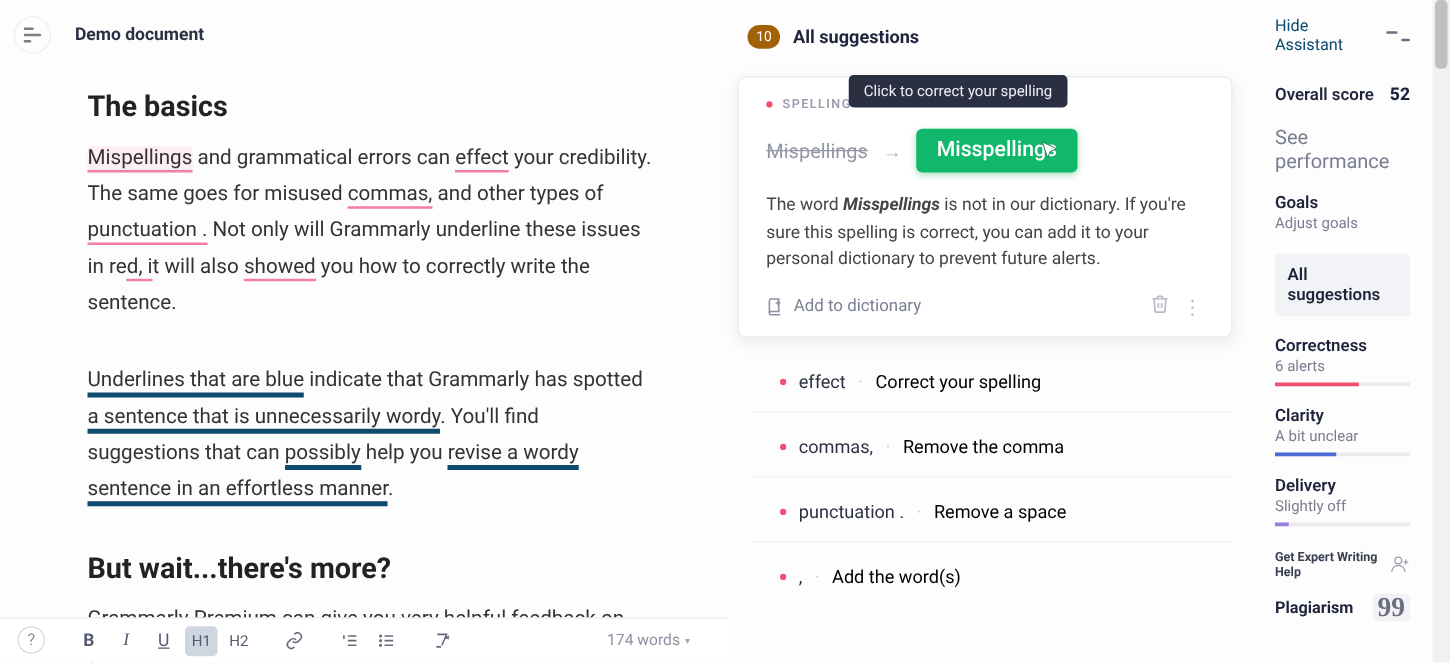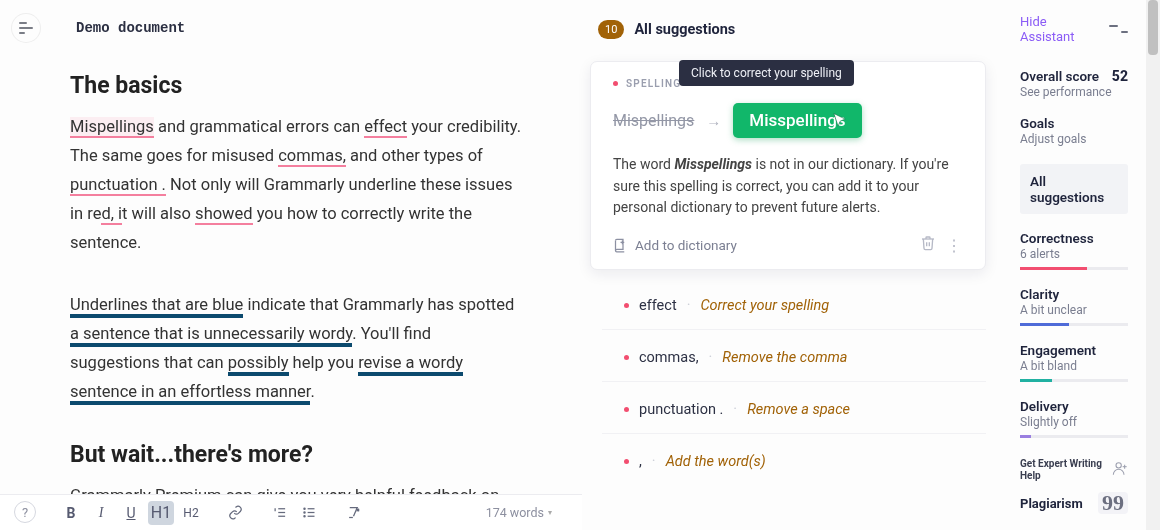--- a/index.html
+++ b/index.html
@@ -20,21 +20,21 @@
   }
   .scrollbar-fake .thumb {
     position: absolute; left: 2px; top: 0; width: 10px; height: 55px;
     background: #c0c0c0; border-radius: 4px;
   }
 
   .app { display: flex; height: 100%; width: 1146px; }
 
   
   .editor-col { flex: 0 0 582px; display: flex; flex-direction: column; position: relative; }
-  .editor-header { display: flex; align-items: center; padding: 14px 12px 10px 12px; gap: 16px; font-family: Liberation Mono, monospace; }
+  .editor-header { display: flex; align-items: center; padding: 14px 12px 10px 12px; gap: 0; }
   .menu-icon {
     width: 28px; height: 28px; border-radius: 50%;
     display: flex; flex-direction: column; justify-content: center; gap: 3px;
     padding: 7px; box-shadow: 0 0 0 1px #eee;
   }
   .menu-icon span { display: block; height: 2px; background: #7a7d86; border-radius: 2px; }
   .menu-icon span:nth-child(1){width:60%;} .menu-icon span:nth-child(2){width:100%;} .menu-icon span:nth-child(3){width:40%;}
   .doc-title { font-weight: 700; font-size: 14px; color: #2b2f42; margin-left:20px;}
 
   .editor-body { flex: 1; overflow: hidden; padding: 20px 60px 0 70px; }
@@ -91,34 +91,34 @@
   .card-footer .spacer{flex:1;}
   .icon-gray{ color:#b6b9c6; font-size:16px;}
 
   .mini{
     margin: 4px 20px; padding: 15px 22px; border-bottom:1px solid #f1f1f4;
     display:flex; align-items:center; gap:10px; font-size:14.5px;
   }
   .mini .dot-red{ flex:none;}
   .mini .term{ color:#2d3144;}
   .mini .sep{ color:#cdd0d9;}
-  .mini .hint{ color:#a16207;font-style:italic;}
+  .mini .hint{ color:#000000;}
   .mini:last-child{border-bottom:0;}
 
   
   .side-col{ flex:1; display:flex; flex-direction:column; padding: 14px 18px 6px 14px; }
-  .hide-row{ display:flex; align-items:center; justify-content:flex-end; gap:10px; color:#8b5cf6; font-size:13px;}
+  .hide-row{ display:flex; align-items:center; justify-content:flex-end; gap:10px; color:#0c4a6e; font-size:13px;}
   .hide-glyph{width:20px;height:14px; display:inline-block; position:relative;}
   .hide-glyph::before, .hide-glyph::after{content:"";position:absolute;top:3px;height:2px;background:#6c7080;}
   .hide-glyph::before{left:0;width:9px;border-radius:2px;}
   .hide-glyph::after{right:0;width:7px;top:9px;border-radius:2px;}
   .score-row{ display:flex; align-items:baseline; gap:10px; margin-top:24px;}
   .score-label{ font-size:13.5px; font-weight:600;}
   .score-val{ font-size:14px; font-weight:800; margin-left:auto;}
-  .see-perf{ font-size:12px; color:#7a7e90; margin-top:1px;}
+  .see-perf{ font-size:16px; color:#7a7e90; margin-top:16px;}
   .goals-lbl{ font-weight:600; margin-top:16px; font-size:13.5px;}
   .goals-sub{ font-size:12px; color:#7a7e90; margin-top:1px;}
   .all-sugg{ margin-top:18px; background:#f2f3f6; padding:9px 10px; border-radius:3px; font-weight:600; font-size:13.5px;}
   .metric{ margin-top:16px;}
   .metric .m-title{ font-weight:600; font-size:13.5px;}
   .metric .m-sub{ font-size:12px; color:#7a7e90; margin-top:1px;}
   .bar{ height:3px; background:#ebebef; margin-top:6px; position:relative;}
   .bar>span{ position:absolute; left:0; top:0; height:100%; }
   .bar.red>span{width:62%;background:#f24e70;}
   .bar.blue>span{width:45%;background:#4f6bd8;}
@@ -154,21 +154,21 @@
       <h2>But wait...there's more?</h2>
       <p>Grammarly Premium can give you very helpful feedback on your</p>
     </div>
 
     <div class="editor-footer">
       <div class="help-bubble">?</div>
       <div class="tool-group">
         <div class="tool" style="font-weight:700;">B</div>
         <div class="tool" style="font-style:italic;font-family:Georgia;">I</div>
         <div class="tool" style="text-decoration:underline;">U</div>
-        <div class="tool active" style="font-size:16px;">H1</div>
+        <div class="tool active" style="font-size:12px;">H1</div>
         <div class="tool" style="font-size:12px;">H2</div>
         <div style="width:10px;"></div>
         <div class="tool">
           <svg width="15" height="15" viewBox="0 0 24 24" fill="none" stroke="#656a7d" stroke-width="2">
               <path d="M10 13a5 5 0 0 0 7 0l3-3a5 5 0 0 0-7-7l-1 1"></path>
               <path d="M14 11a5 5 0 0 0-7 0l-3 3a5 5 0 0 0 7 7l1-1"></path>
             </svg>
         </div>
         <div style="width:10px;"></div>
         <div class="tool">
@@ -305,27 +305,20 @@
         </div>
     </div>
     <div class="metric">
       <div class="m-title">Clarity</div>
       <div class="m-sub">A bit unclear</div>
       <div class="bar blue">
           <span></span>
         </div>
     </div>
     <div class="metric">
-      <div class="m-title">Engagement</div>
-      <div class="m-sub">A bit bland</div>
-      <div class="bar teal">
-          <span></span>
-        </div>
-    </div>
-    <div class="metric">
       <div class="m-title">Delivery</div>
       <div class="m-sub">Slightly off</div>
       <div class="bar violet">
           <span></span>
         </div>
     </div>
 
     <div class="expert">
       <div class="txt">Get Expert Writing Help</div>
       <svg width="20" height="20" viewBox="0 0 24 24" fill="none" stroke="#9da0af" stroke-width="1.6">

